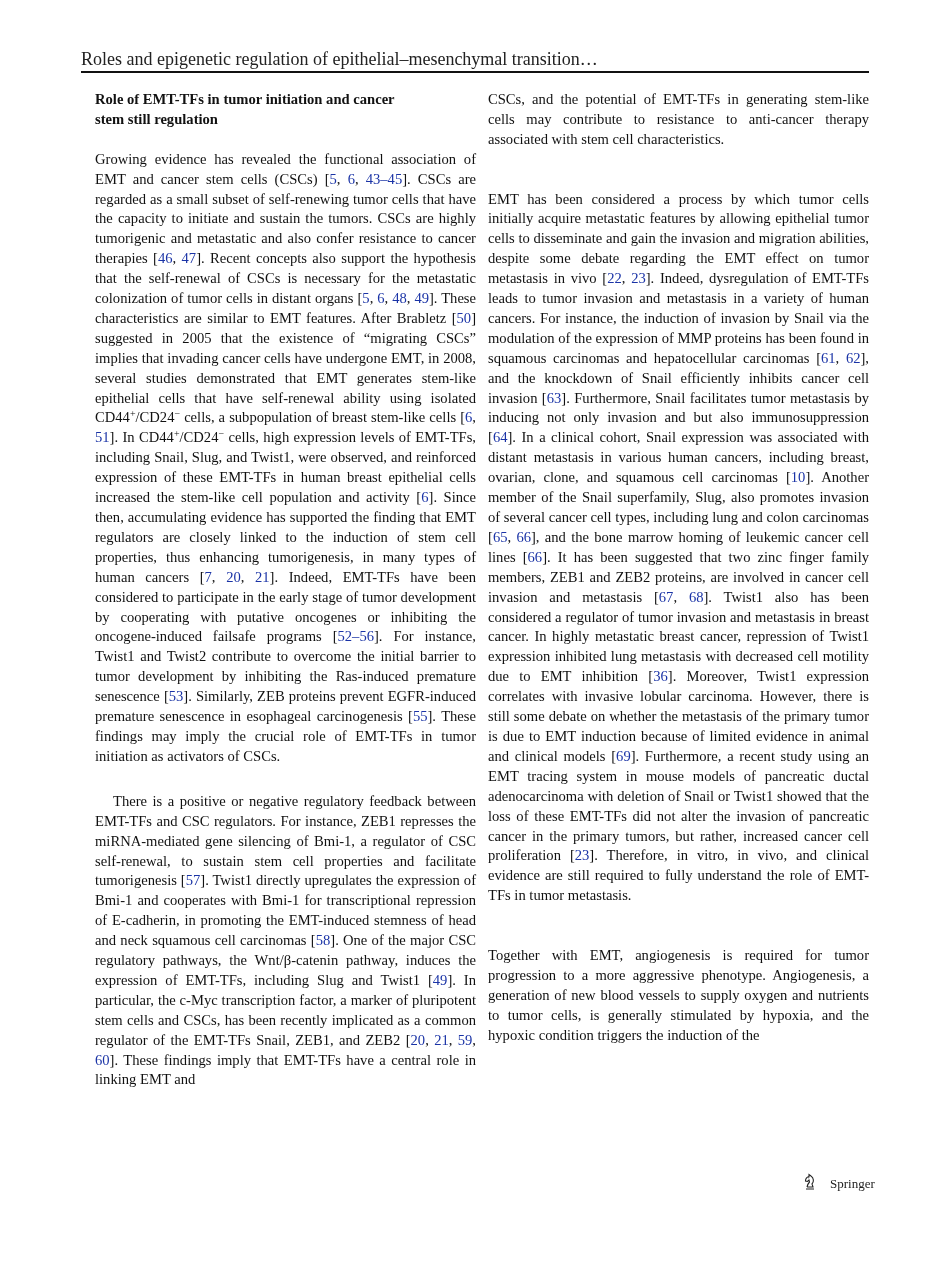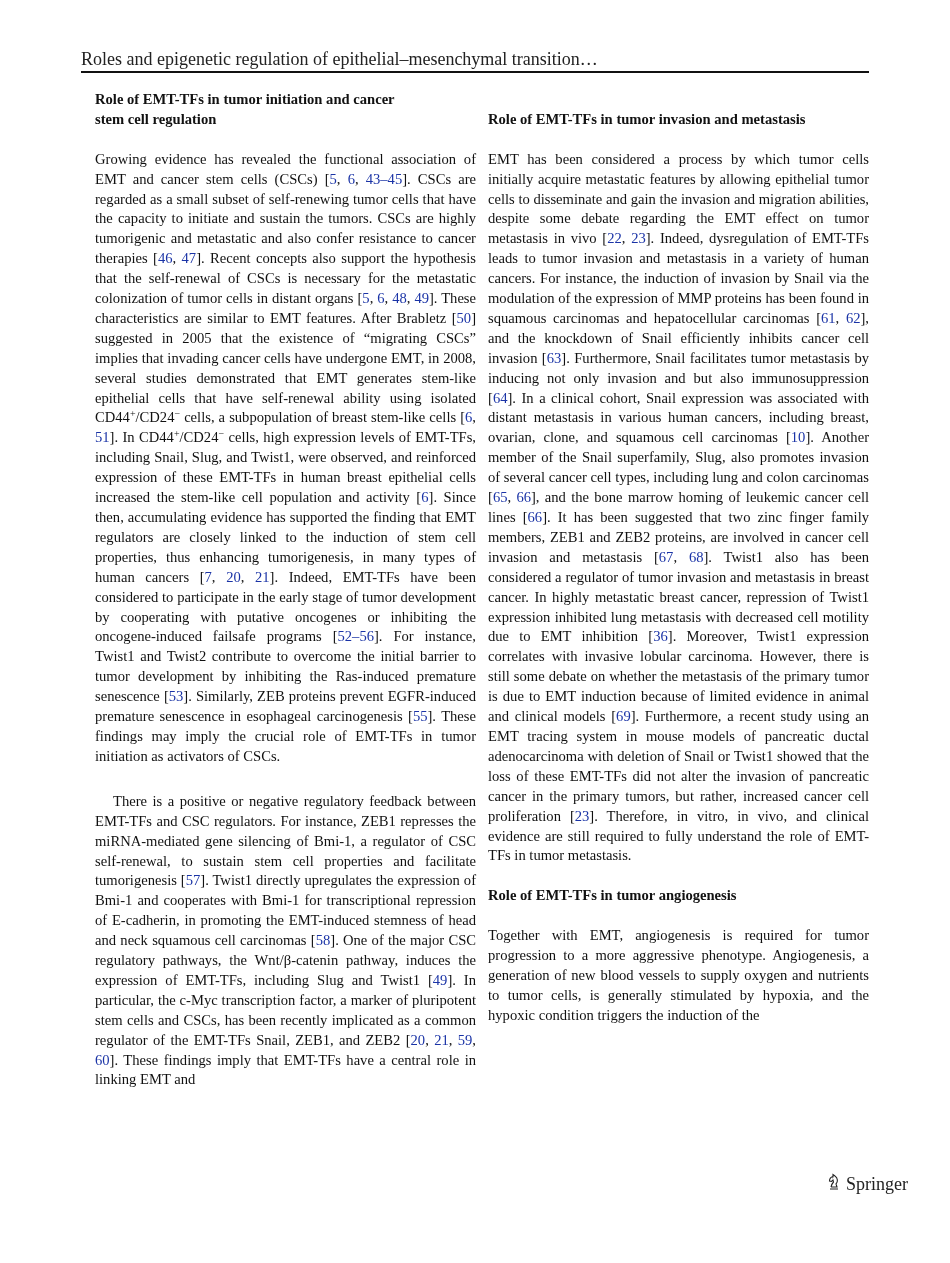--- a/index.html
+++ b/index.html
@@ -24,49 +24,48 @@
   .col.right { left: 488px; }
   .sec-title {
     font-weight: bold; font-size: 14.6px; line-height: 19.9px; margin: 0;
   }
   p { margin: 0; text-align: justify; hyphens: manual; }
   p.indent { text-indent: 18px; margin-top: 25px; }
   .gap { height: 19.9px; }
   .cite { color: #1a33a6; }
   sup { font-size: 10px; line-height: 0; vertical-align: 5px; }
   .footer-logo {
-    position: absolute; left: 826px; top: 1173px;
-    display: flex; align-items: center; gap: 4px;
-    font-size: 18px; color: #222;
+    position: absolute; left: 802px; top: 1173px;
+    display: flex; align-items: center; gap: 12px;
+    font-size: 13px; color: #222;
   }
   .footer-logo svg { width: 16px; height: 18px; }
 </style>
 </head>
 <body>
 
 <div class="running-header">Roles and epigenetic regulation of epithelial–mesenchymal transition…</div>
 <div class="header-rule"></div>
 
 <div class="col left">
   <h3 class="sec-title">
     <span>Role of EMT-TFs in tumor initiation and cancer</span><br>
-    <span>stem cell regulation</span>
+    <span>stem still regulation</span>
   </h3>
   <div class="gap"></div>
   <p>Growing evidence has revealed the functional association of EMT and cancer stem cells (CSCs) [<span class="cite">5</span>, <span class="cite">6</span>, <span class="cite">43–45</span>]. CSCs are regarded as a small subset of self-renewing tumor cells that have the capacity to initiate and sustain the tumors. CSCs are highly tumorigenic and metastatic and also confer resistance to cancer therapies [<span class="cite">46</span>, <span class="cite">47</span>]. Recent concepts also support the hypothesis that the self-renewal of CSCs is necessary for the metastatic colonization of tumor cells in distant organs [<span class="cite">5</span>, <span class="cite">6</span>, <span class="cite">48</span>, <span class="cite">49</span>]. These characteristics are similar to EMT features. After Brabletz [<span class="cite">50</span>] suggested in 2005 that the existence of “migrating CSCs” implies that invading cancer cells have undergone EMT, in 2008, several studies demonstrated that EMT generates stem-like epithelial cells that have self-renewal ability using isolated CD44<sup>+</sup>/CD24<sup>−</sup> cells, a subpopulation of breast stem-like cells [<span class="cite">6</span>, <span class="cite">51</span>]. In CD44<sup>+</sup>/CD24<sup>−</sup> cells, high expression levels of EMT-TFs, including Snail, Slug, and Twist1, were observed, and reinforced expression of these EMT-TFs in human breast epithelial cells increased the stem-like cell population and activity [<span class="cite">6</span>]. Since then, accumulating evidence has supported the finding that EMT regulators are closely linked to the induction of stem cell properties, thus enhancing tumorigenesis, in many types of human cancers [<span class="cite">7</span>, <span class="cite">20</span>, <span class="cite">21</span>]. Indeed, EMT-TFs have been considered to participate in the early stage of tumor development by cooperating with putative oncogenes or inhibiting the oncogene-induced failsafe programs [<span class="cite">52–56</span>]. For instance, Twist1 and Twist2 contribute to overcome the initial barrier to tumor development by inhibiting the Ras-induced premature senescence [<span class="cite">53</span>]. Similarly, ZEB proteins prevent EGFR-induced premature senescence in esophageal carcinogenesis [<span class="cite">55</span>]. These findings may imply the crucial role of EMT-TFs in tumor initiation as activators of CSCs.</p>
   <p class="indent">There is a positive or negative regulatory feedback between EMT-TFs and CSC regulators. For instance, ZEB1 represses the miRNA-mediated gene silencing of Bmi-1, a regulator of CSC self-renewal, to sustain stem cell properties and facilitate tumorigenesis [<span class="cite">57</span>]. Twist1 directly upregulates the expression of Bmi-1 and cooperates with Bmi-1 for transcriptional repression of E-cadherin, in promoting the EMT-induced stemness of head and neck squamous cell carcinomas [<span class="cite">58</span>]. One of the major CSC regulatory pathways, the Wnt/β-catenin pathway, induces the expression of EMT-TFs, including Slug and Twist1 [<span class="cite">49</span>]. In particular, the c-Myc transcription factor, a marker of pluripotent stem cells and CSCs, has been recently implicated as a common regulator of the EMT-TFs Snail, ZEB1, and ZEB2 [<span class="cite">20</span>, <span class="cite">21</span>, <span class="cite">59</span>, <span class="cite">60</span>]. These findings imply that EMT-TFs have a central role in linking EMT and</p>
 </div>
 
 <div class="col right">
+  <p>CSCs, and the potential of EMT-TFs in generating stem-like cells may contribute to resistance to anti-cancer therapy associated with stem cell characteristics.</p>
   <div class="gap"></div>
-  <h3 class="sec-title">Role of EMT-TFs in tumor invasion and metastasis</h3>
   <div class="gap"></div>
   <p>EMT has been considered a process by which tumor cells initially acquire metastatic features by allowing epithelial tumor cells to disseminate and gain the invasion and migration abilities, despite some debate regarding the EMT effect on tumor metastasis in vivo [<span class="cite">22</span>, <span class="cite">23</span>]. Indeed, dysregulation of EMT-TFs leads to tumor invasion and metastasis in a variety of human cancers. For instance, the induction of invasion by Snail via the modulation of the expression of MMP proteins has been found in squamous carcinomas and hepatocellular carcinomas [<span class="cite">61</span>, <span class="cite">62</span>], and the knockdown of Snail efficiently inhibits cancer cell invasion [<span class="cite">63</span>]. Furthermore, Snail facilitates tumor metastasis by inducing not only invasion and but also immunosuppression [<span class="cite">64</span>]. In a clinical cohort, Snail expression was associated with distant metastasis in various human cancers, including breast, ovarian, clone, and squamous cell carcinomas [<span class="cite">10</span>]. Another member of the Snail superfamily, Slug, also promotes invasion of several cancer cell types, including lung and colon carcinomas [<span class="cite">65</span>, <span class="cite">66</span>], and the bone marrow homing of leukemic cancer cell lines [<span class="cite">66</span>]. It has been suggested that two zinc finger family members, ZEB1 and ZEB2 proteins, are involved in cancer cell invasion and metastasis [<span class="cite">67</span>, <span class="cite">68</span>]. Twist1 also has been considered a regulator of tumor invasion and metastasis in breast cancer. In highly metastatic breast cancer, repression of Twist1 expression inhibited lung metastasis with decreased cell motility due to EMT inhibition [<span class="cite">36</span>]. Moreover, Twist1 expression correlates with invasive lobular carcinoma. However, there is still some debate on whether the metastasis of the primary tumor is due to EMT induction because of limited evidence in animal and clinical models [<span class="cite">69</span>]. Furthermore, a recent study using an EMT tracing system in mouse models of pancreatic ductal adenocarcinoma with deletion of Snail or Twist1 showed that the loss of these EMT-TFs did not alter the invasion of pancreatic cancer in the primary tumors, but rather, increased cancer cell proliferation [<span class="cite">23</span>]. Therefore, in vitro, in vivo, and clinical evidence are still required to fully understand the role of EMT-TFs in tumor metastasis.</p>
   <div class="gap"></div>
-  <h3 class="sec-title">Role of EMT-TFs in tumor angiogenesis</h3>
   <div class="gap"></div>
   <p>Together with EMT, angiogenesis is required for tumor progression to a more aggressive phenotype. Angiogenesis, a generation of new blood vessels to supply oxygen and nutrients to tumor cells, is generally stimulated by hypoxia, and the hypoxic condition triggers the induction of the</p>
 </div>
 
 <div class="footer-logo">
   <span>
     <svg viewBox="0 0 16 18" fill="none" stroke="#222" stroke-width="1.1">
       <path d="M4 16 L12 16 M5 14 L11 14 L10 11 C12 9 12 5 9 3 L7 1.5 L7 3.5 C5 4 3.5 6 3.5 8 L5.5 8.5 L7 7 L7.5 9 C6 10.5 5.5 12 5 14"></path>
       <path d="M6.5 4.5 L7.2 5"></path>
     </svg>

